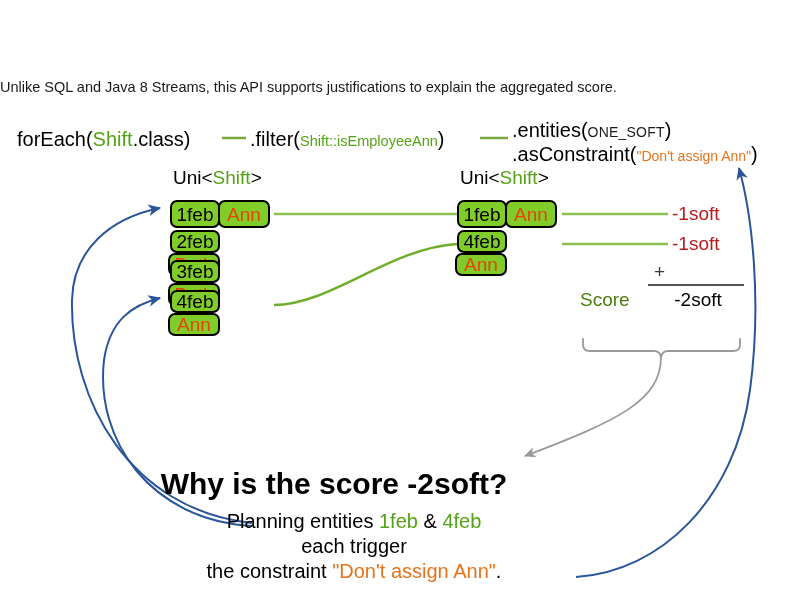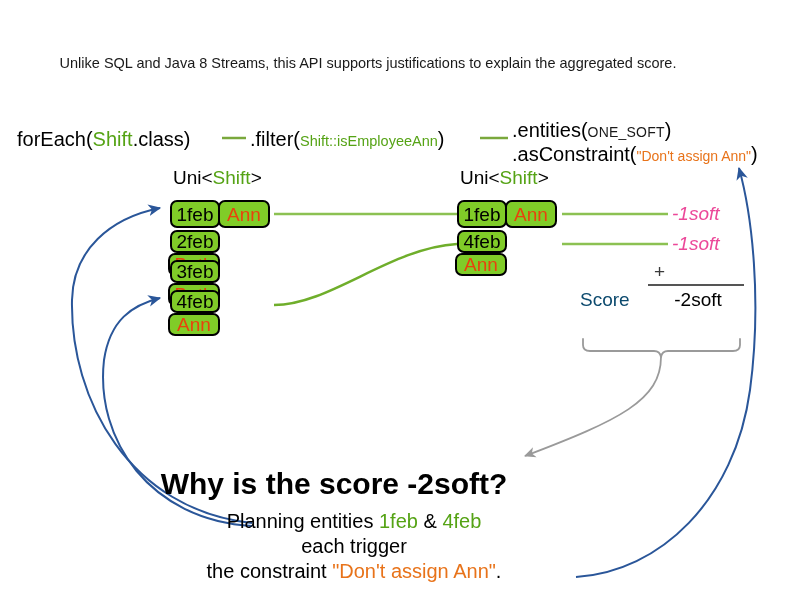--- a/index.html
+++ b/index.html
@@ -34,24 +34,23 @@
     top: 18px;
     left: 0;
     width: 800px;
     text-align: center;
     font-size: 37px;
     line-height: 44px;
     color: #000;
     white-space: nowrap;
   }
   #page-subtitle {
-    top: 54px;
+    top: 78px;
     left: 0;
     width: 736px;
-    text-align: center;
     font-size: 14.5px;
     line-height: 18px;
     color: #1a1a1a;
     white-space: nowrap;
   }
 
   
   .code {
     font-size: 20px;
     line-height: 24px;
@@ -110,23 +109,22 @@
 
   #tuples-left  { left: 170px; top: 200px; }
   #tuples-right { left: 457px; top: 200px; }
   .tuple-stack { display: flex; flex-direction: column; }
   .tuple-stack .tuple + .tuple { margin-top: 2px; flex-direction: column; }
 
   
   .impact {
     font-size: 19px;
     line-height: 22px;
-    color: #ec4899;
-    white-space: nowrap;
-    font-style: italic;
+    color: #b91c1c;
+    white-space: nowrap;
   }
   #impact-0 { left: 672px; top: 203px; }
   #impact-1 { left: 672px; top: 233px; }
 
   
   #score-sum {
     left: 580px;
     top: 262px;
     width: 165px;
   }
@@ -145,21 +143,21 @@
     width: 96px;
     height: 2px;
     background: #555555;
   }
   #score-label {
     position: absolute;
     left: 0px;
     top: 27px;
     font-size: 19px;
     line-height: 22px;
-    color: #0c4a6e;
+    color: #4d7c0f;
   }
   #score-total {
     position: absolute;
     left: 72px;
     top: 27px;
     width: 92px;
     text-align: center;
     font-size: 19px;
     line-height: 22px;
     color: #000;

